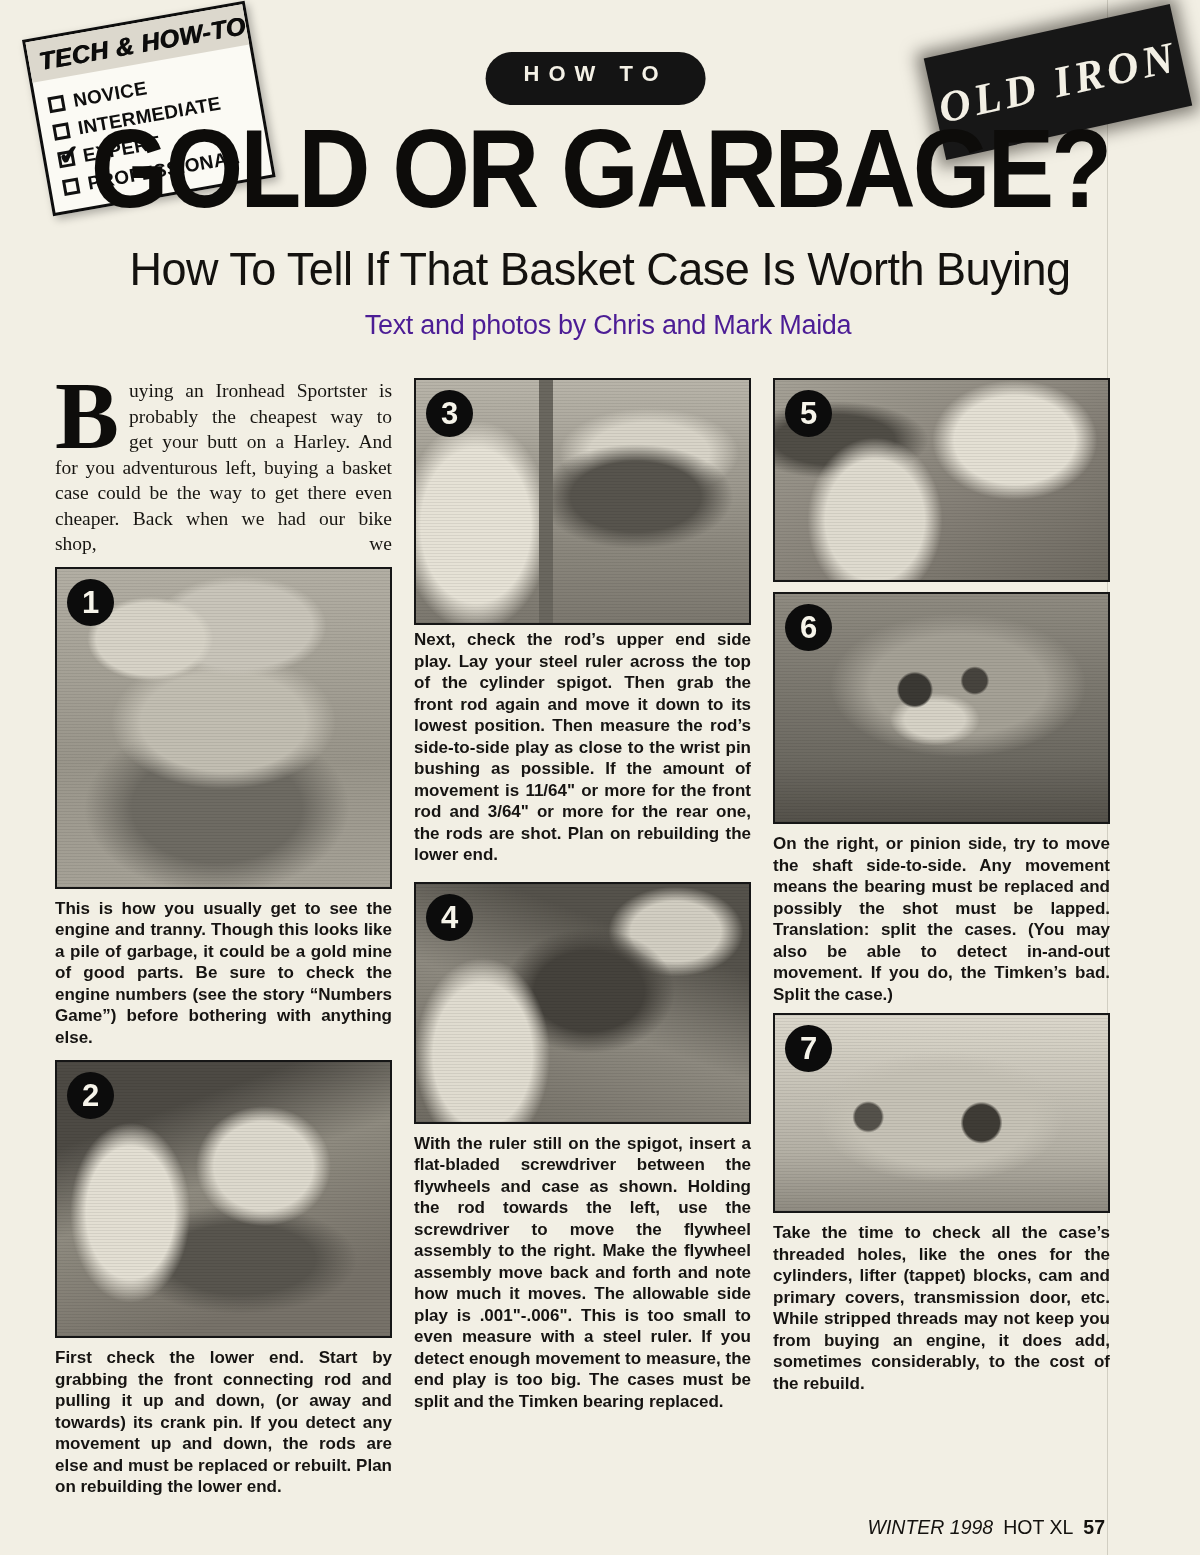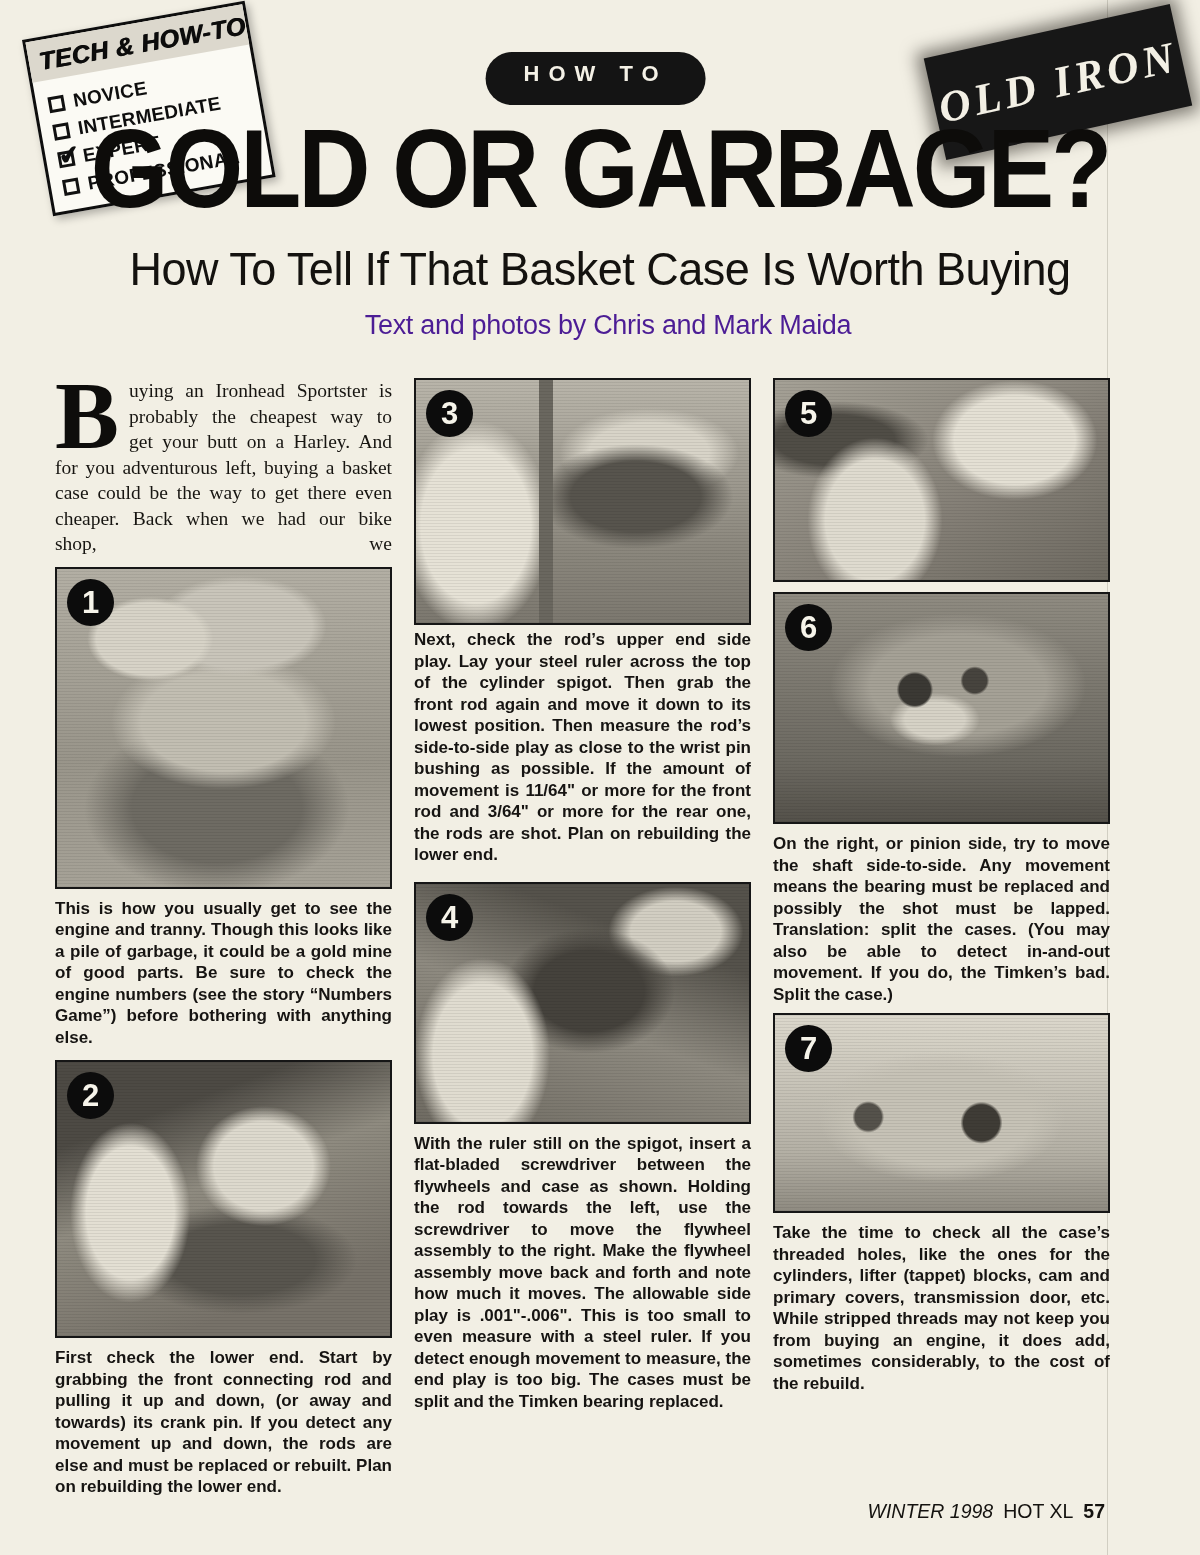--- a/index.html
+++ b/index.html
@@ -200,21 +200,21 @@
     font-weight:bold; font-size:17px; line-height:21.5px;
     color:#161412;
     text-align:justify; text-align-last:left;
     margin-top:9px;
   }
   .c3 { margin-top:4px; }
   .c5 { margin-top:8px; }
 
   
   .footer {
-    position:absolute; right:95px; bottom:32px;
+    position:absolute; right:95px; bottom:16px;
     font-size:19.5px; color:#14120f;
     white-space:nowrap;
   }
   .footer .issue { font-style:italic; }
   .footer .mag { margin-left:10px; }
   .footer .pnum { margin-left:10px; font-weight:bold; }
 </style>
 </head>
 <body>
 

